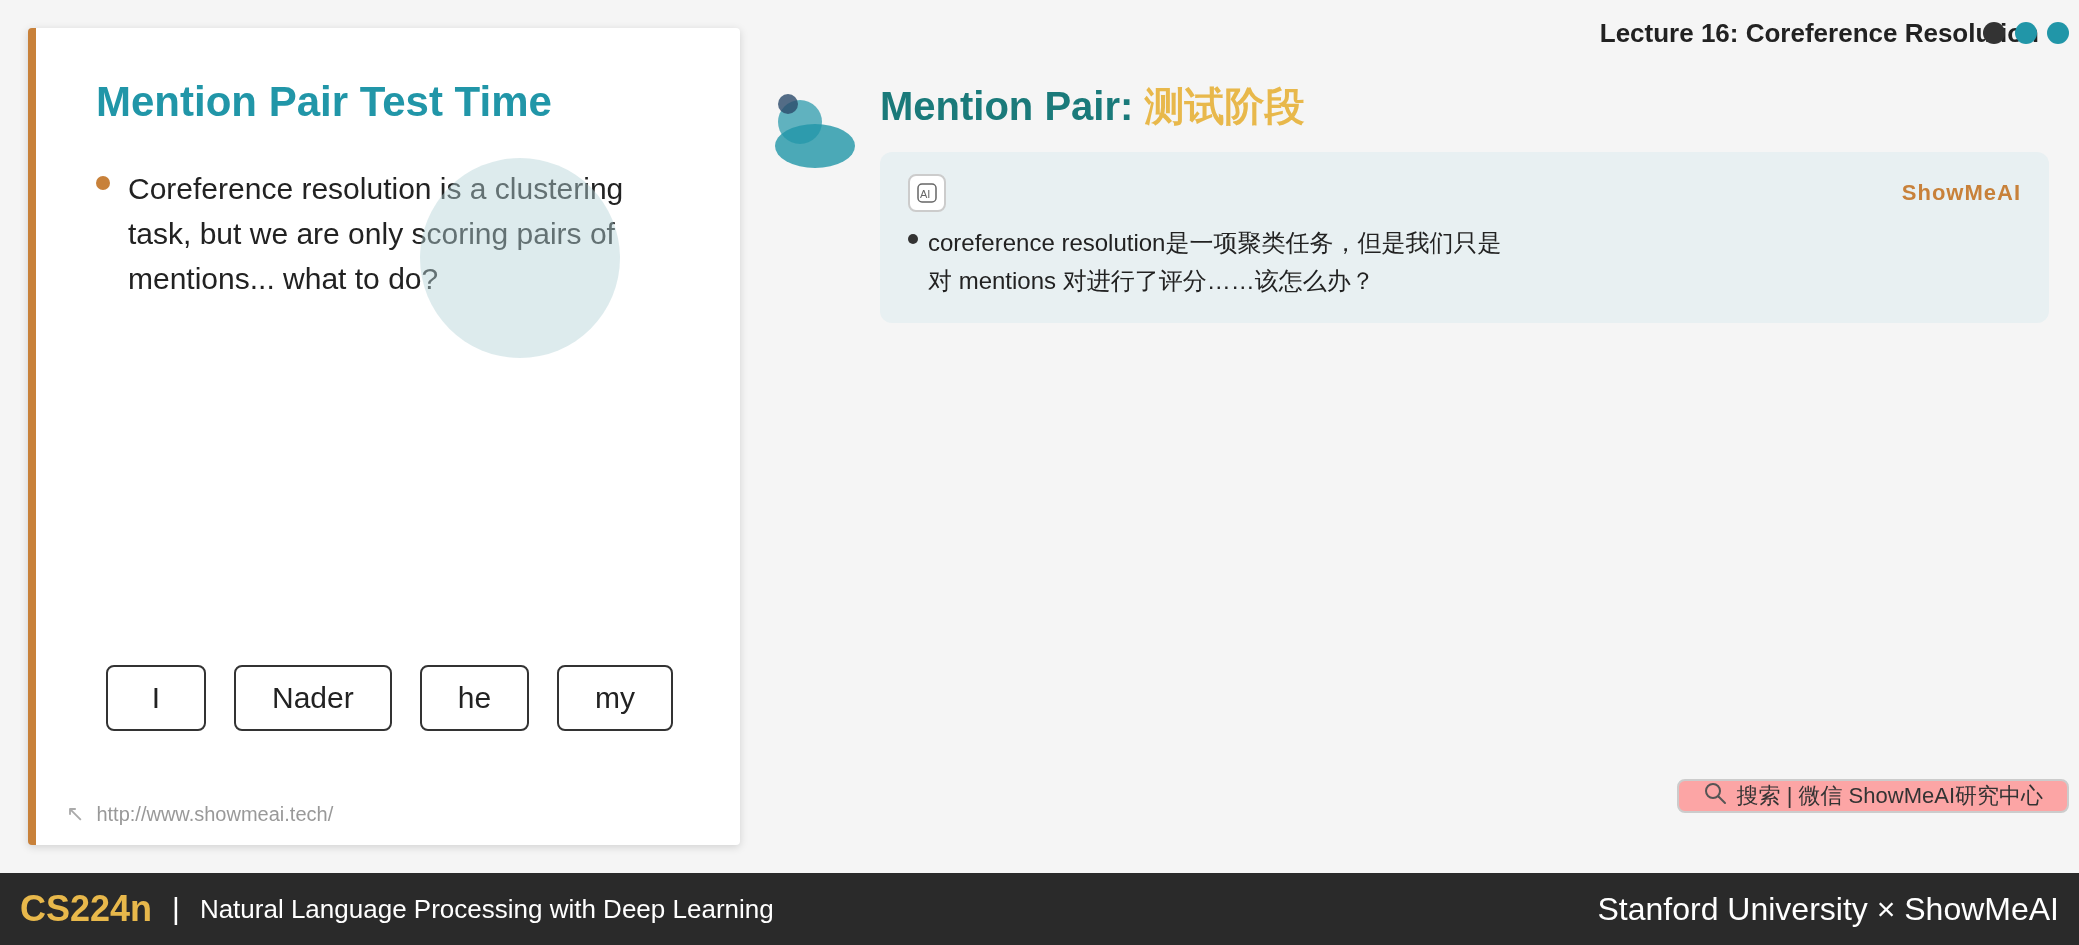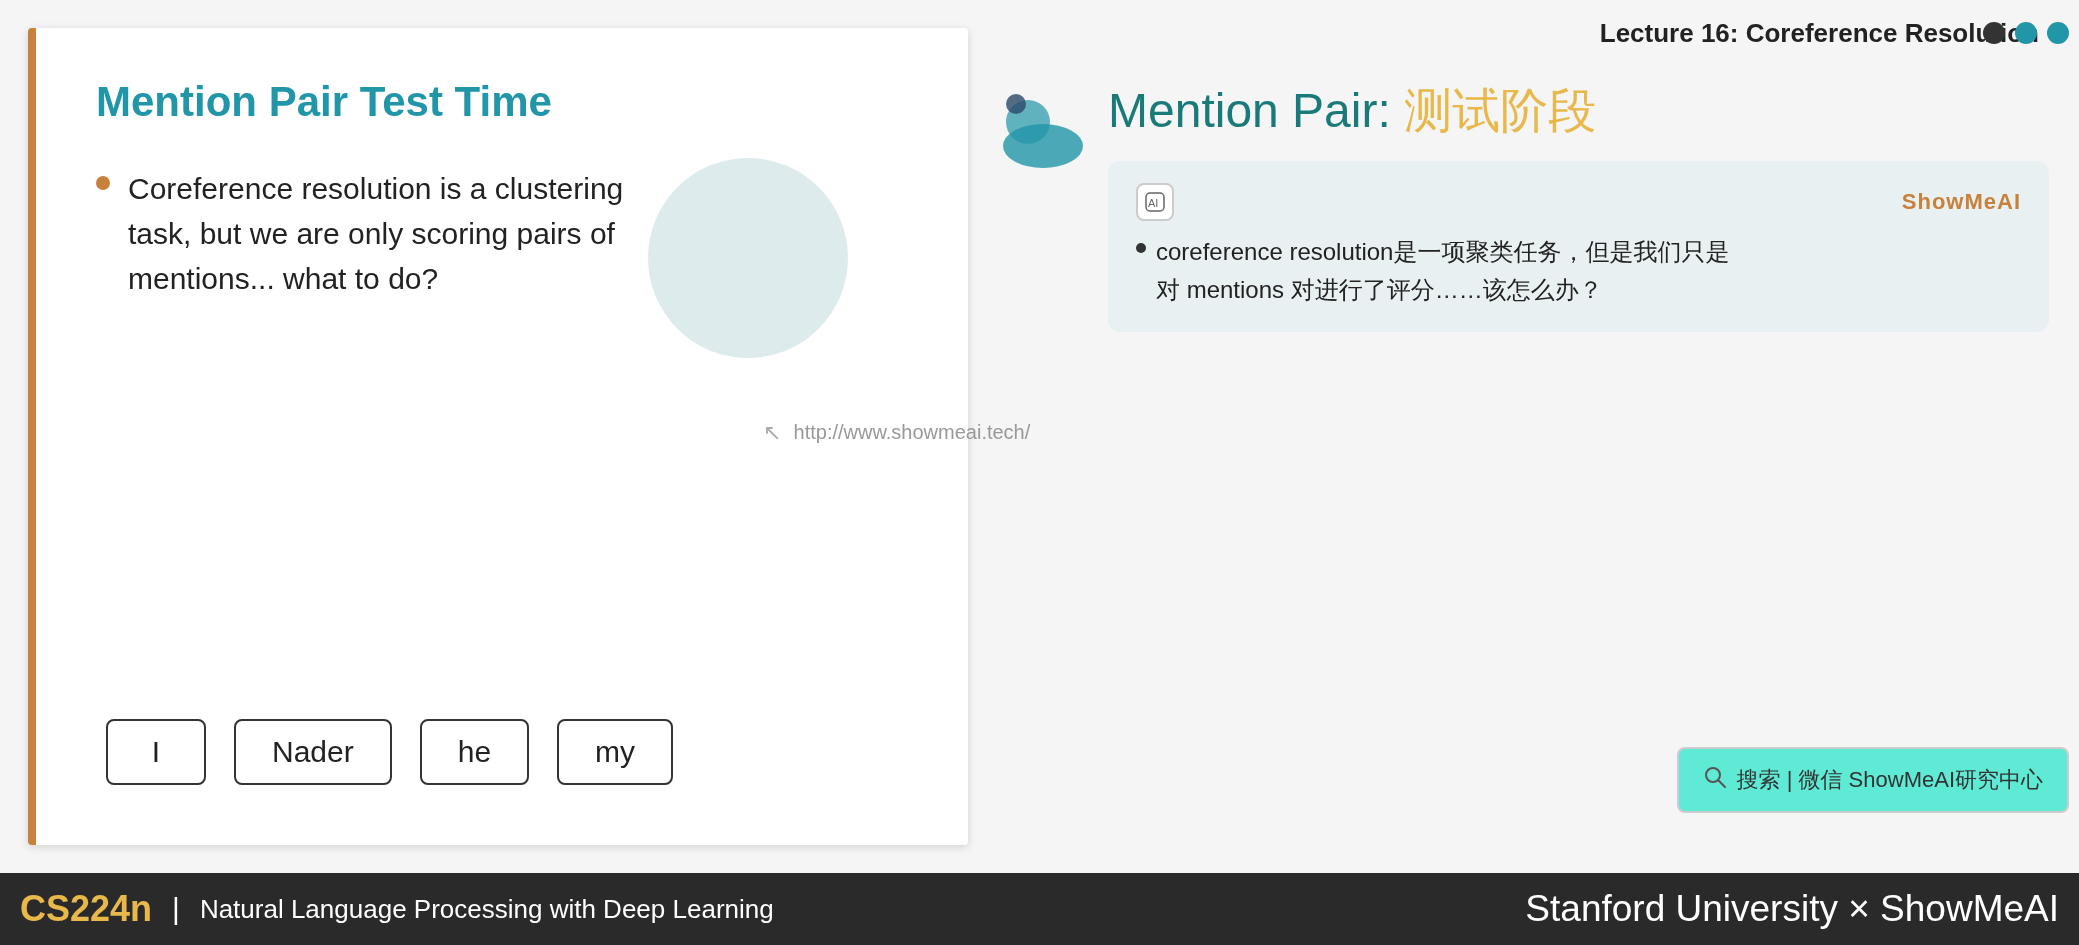--- a/index.html
+++ b/index.html
@@ -17,28 +17,28 @@
       flex: 1;
       display: flex;
       flex-direction: row;
       background: #f5f5f5;
       position: relative;
       overflow: hidden;
     }
 
     
     .slide-panel {
-      width: 940px;
+      width: 712px;
       background: #ffffff;
       margin: 28px 0 28px 28px;
       border-radius: 4px;
       box-shadow: 0 2px 8px rgba(0,0,0,0.15);
       position: relative;
       display: flex;
-      flex-direction: row;
+      flex-direction: column;
       border-left: 8px solid #c8813a;
     }
 
     .slide-inner {
       padding: 50px 60px 40px 60px;
       flex: 1;
       display: flex;
       flex-direction: column;
     }
 
@@ -152,22 +152,22 @@
     .mention-icon {
       width: 90px;
       height: 90px;
       margin-right: 20px;
       flex-shrink: 0;
       position: relative;
       top: 5px;
     }
 
     .mention-pair-title {
-      font-size: 48px;
-      font-weight: 400;
+      font-size: 40px;
+      font-weight: 700;
       color: #1a7a7a;
       margin-bottom: 18px;
     }
 
     .mention-pair-title .chinese {
       color: #e8b84b;
     }
 
     
     .dots-row {
@@ -245,26 +245,26 @@
     
     .search-bar-wrapper {
       position: absolute;
       bottom: 60px;
       right: 10px;
     }
 
     .search-bar {
       border: 2px solid #ccc;
       border-radius: 8px;
-      padding: 16px 24px;
+      padding: 0 24px;
       font-size: 24px;
       display: flex;
       align-items: flex-start;
       gap: 10px;
-      background: #5eead4;
+      background: #fca5a5;
       white-space: nowrap;
     }
 
     .search-icon-svg {
       font-size: 22px;
       color: #555;
     }
 
     .search-text {
       color: #333;
@@ -301,21 +301,21 @@
       margin-right: 20px;
     }
 
     .subtitle-text {
       font-size: 26px;
       color: #fff;
       font-weight: 400;
     }
 
     .bottom-right {
-      font-size: 37px;
+      font-size: 32px;
       color: #fff;
       font-weight: 400;
     }
   </style>
 </head>
 <body>
 
 <div class="main-content">
 
   <div class="slide-panel">

